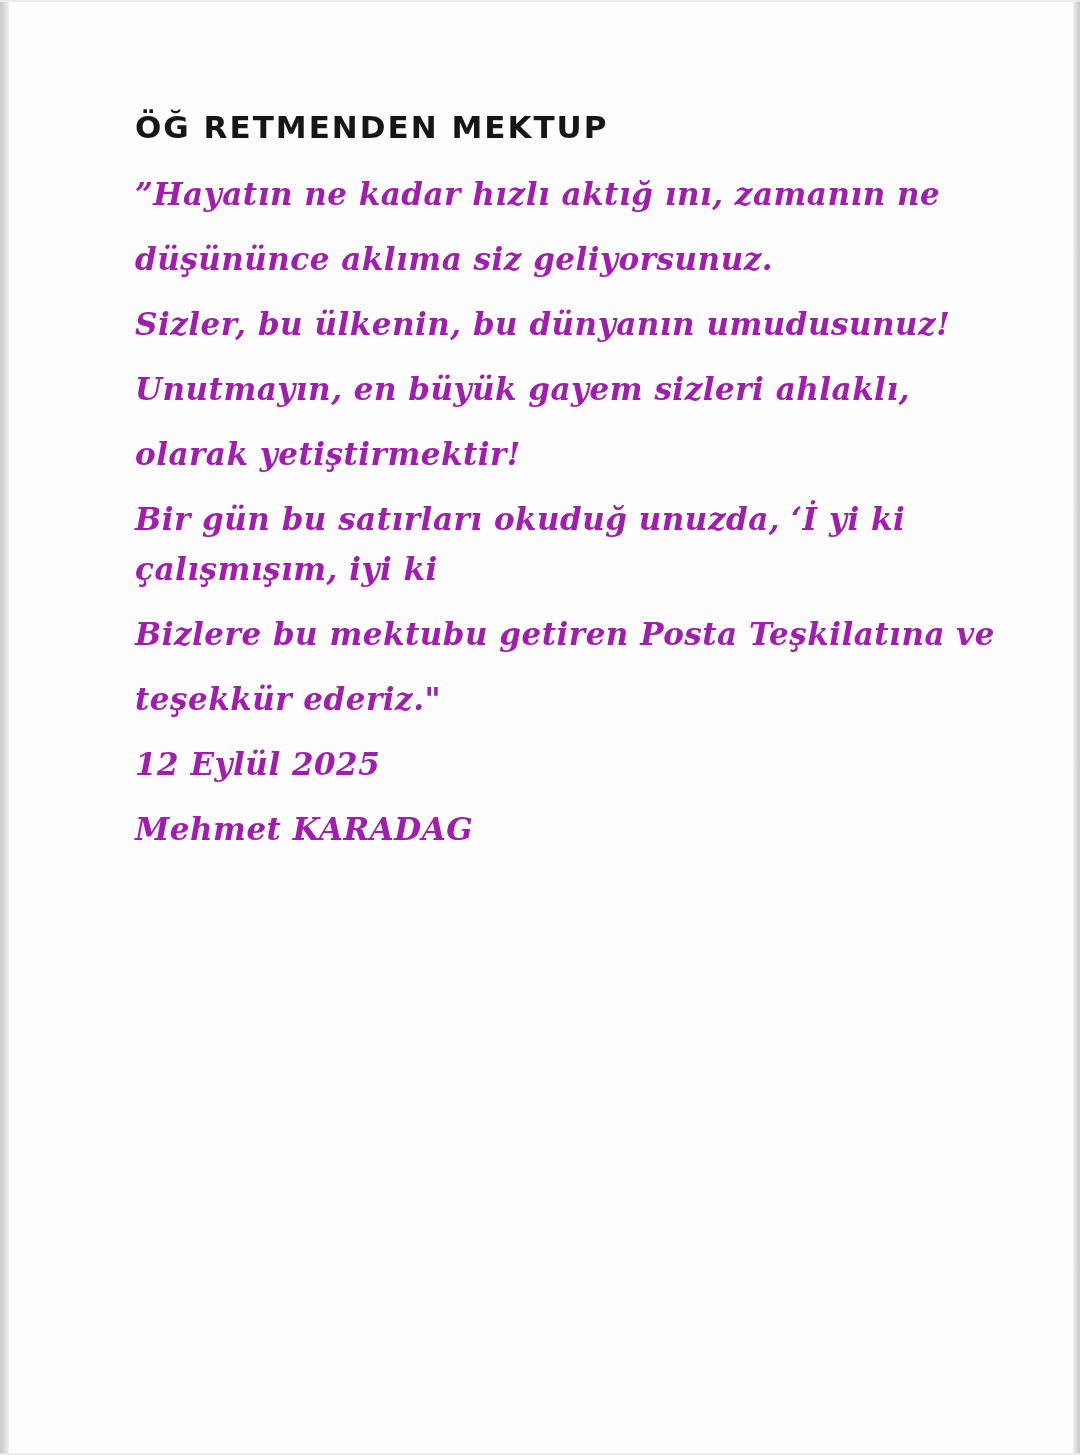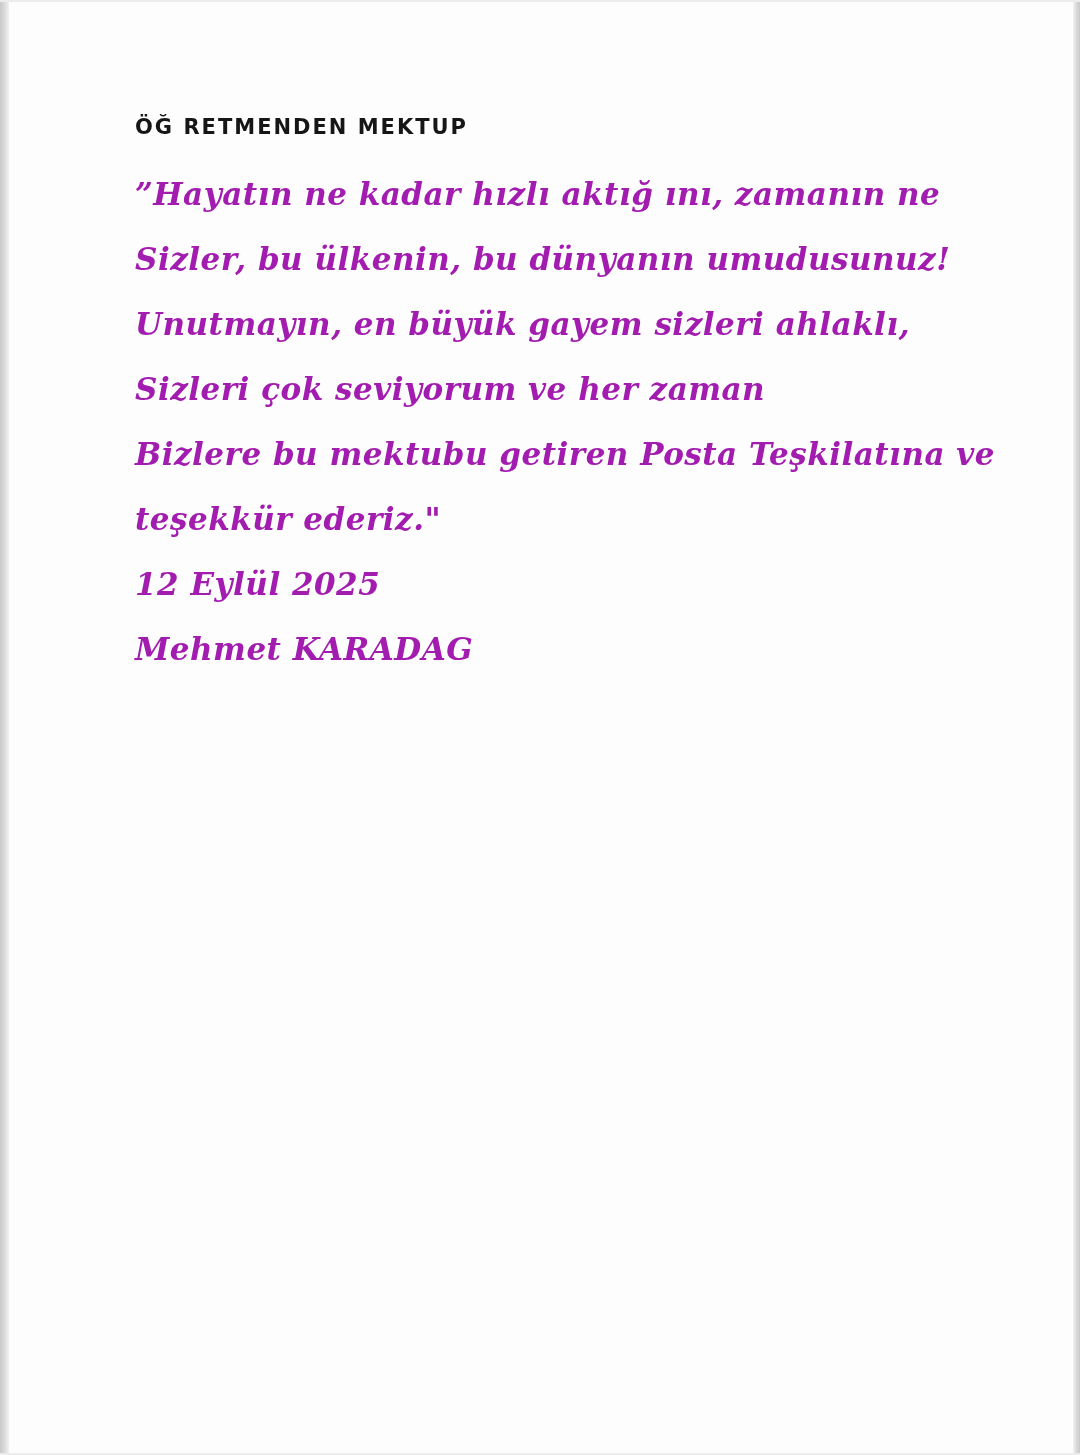--- a/index.html
+++ b/index.html
@@ -49,21 +49,21 @@
   .letter {
     position: absolute;
     left: 135px;
     top: 102px;
     right: 55px;
   }
   .letter-title {
     font-family: "DejaVu Sans", sans-serif;
     font-weight: bold;
     font-style: normal;
-    font-size: 21px;
+    font-size: 31px;
     letter-spacing: 2px;
     line-height: 50px;
     margin: 0 0 17px 0;
     color: #161616;
   }
   .para {
     margin: 0 0 15px 0;
   }
   .line {
     font-family: "DejaVu Serif", serif;
@@ -85,34 +85,43 @@
 <div class="edge-bottom"></div>
 
 <div class="letter">
 
   <h1 class="letter-title">ÖĞ RETMENDEN MEKTUP</h1>
 
   <div class="para">
     <div class="line">”Hayatın ne kadar hızlı aktığ ını, zamanın ne</div>
   </div>
 
+  <div class="para">
+    <div class="line">düşününce aklıma siz geliyorsunuz.</div>
+  </div>
 
   <div class="para">
     <div class="line">Sizler, bu ülkenin, bu dünyanın umudusunuz!</div>
   </div>
 
   <div class="para">
     <div class="line">Unutmayın, en büyük gayem sizleri ahlaklı,</div>
   </div>
 
+  <div class="para">
+    <div class="line">olarak yetiştirmektir!</div>
+  </div>
 
+  <div class="para">
+    <div class="line">Bir gün bu satırları okuduğ unuzda, ‘İ yi ki</div>
+    <div class="line">çalışmışım, iyi ki</div>
+  </div>
 
 
   <div class="para">
-    <div class="line">Sizleri çok seviyorum ve her zaman</div>
   </div>
 
   <div class="para">
     <div class="line">Bizlere bu mektubu getiren Posta Teşkilatına ve</div>
   </div>
 
   <div class="para">
     <div class="line">teşekkür ederiz."</div>
   </div>
 

